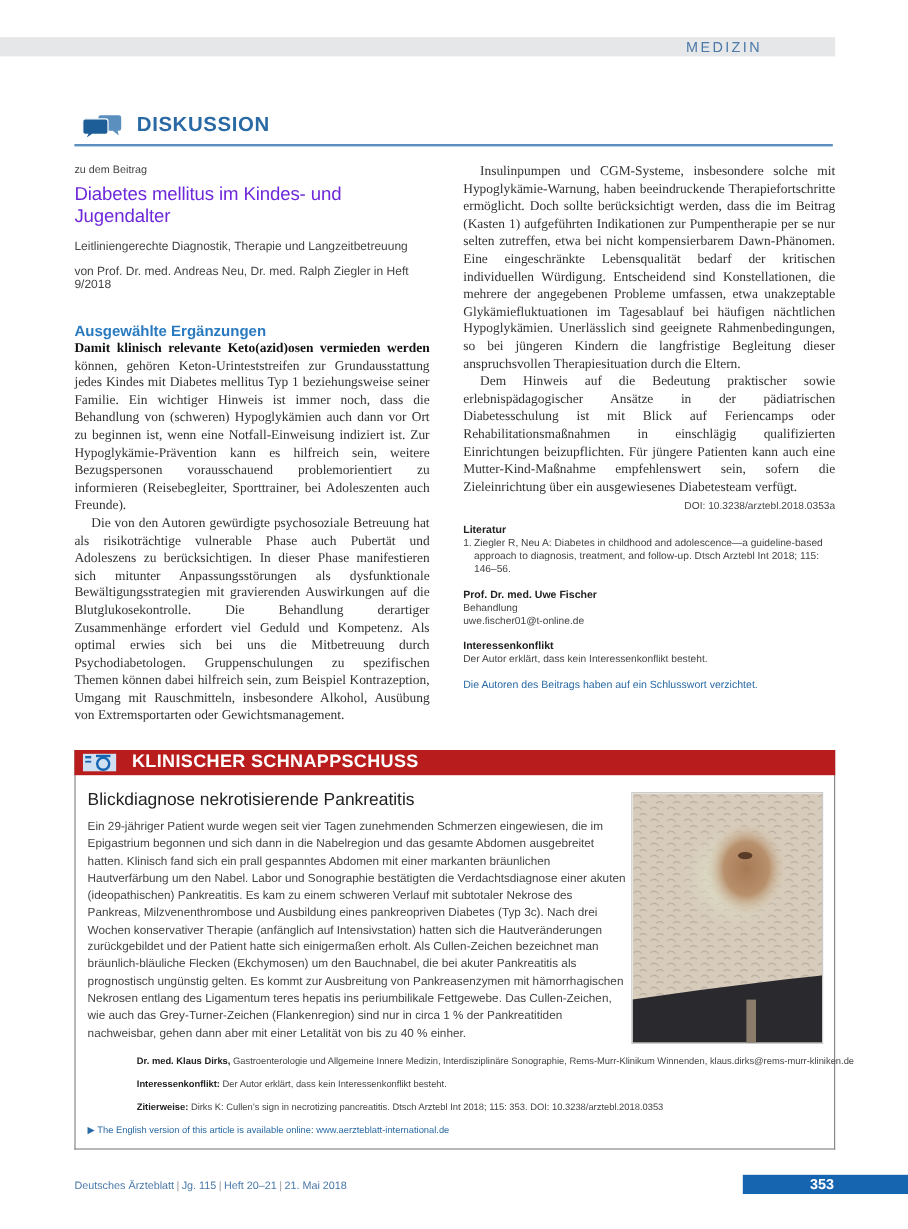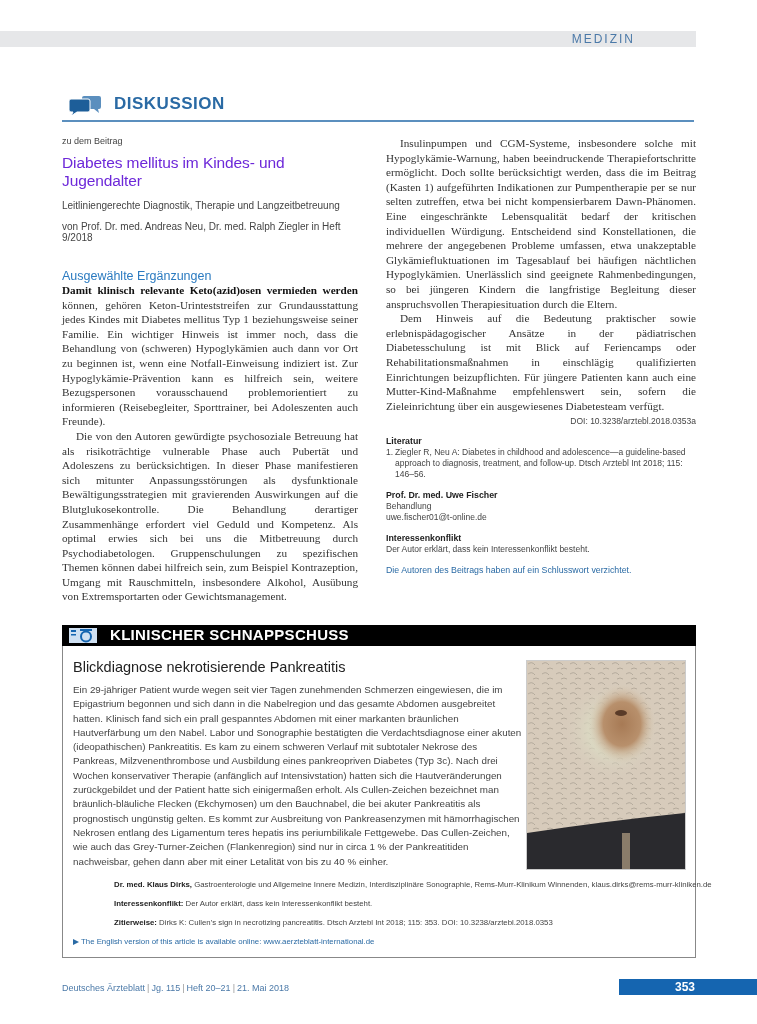--- a/index.html
+++ b/index.html
@@ -8,33 +8,33 @@
   .topbar .section { position:absolute; right:61px; top:1px; font-size:12px; letter-spacing:2px; color:#4b79a8; }
   .disk-head { position:absolute; left:62px; top:92px; width:632px; height:28px; border-bottom:2px solid #5b8fbe; }
   .disk-head .icon { position:absolute; left:6px; top:3px; width:34px; height:20px; }
   .disk-head .title { position:absolute; left:52px; top:2px; font-size:17px; font-weight:bold; color:#2a6aa4; letter-spacing:0.5px; }
   .col-left { position:absolute; left:62px; top:136px; width:296px; }
   .col-right { position:absolute; left:386px; top:136px; width:310px; }
   .small-label { font-size:9px; color:#444; }
   .art-title { font-size:15.5px; color:#6d28d9; margin-top:8px; letter-spacing:-0.1px; }
   .art-sub { font-size:10px; color:#444; margin-top:10px; }
   .art-authors { font-size:10px; color:#444; margin-top:10px; }
-  .sub-head { font-size:12.5px; color:#2a7ac0; margin-top:26px; font-weight:normal; }
+  .sub-head { font-size:12.5px; color:#2a7ac0; margin-top:26px; font-weight:bold; }
   .serif { font-family:"Liberation Serif", serif; font-size:11.2px; line-height:14.6px; text-align:justify; color:#333; }
   .serif .lead { font-weight:bold; color:#111; }
   .serif p { margin:0; }
   .serif p.indent { text-indent:14px; }
   .doi { font-size:8.5px; color:#444; text-align:right; margin-top:3px; }
   .meta-block { font-size:8.5px; color:#444; line-height:11px; margin-top:10px; padding-left:0; }
   .meta-block .mh { font-weight:bold; color:#222; font-size:8.8px; }
   .lit-item { display:flex; }
   .lit-item .num { width:9px; flex:none; }
   .link-blue { color:#2a6aa4; font-size:8.8px; margin-top:10px; }
   .snap { position:absolute; left:62px; top:625px; width:632px; height:332px; border:1px solid #888; border-top:none; background:#fff; }
-  .snap-head { position:absolute; left:-1px; top:0; width:634px; height:21px; background:#000000; }
+  .snap-head { position:absolute; left:-1px; top:0; width:634px; height:21px; background:#b91c1c; }
   .snap-head .cam { position:absolute; left:7px; top:3px; width:28px; height:15px; }
   .snap-head .title { position:absolute; left:48px; top:1px; font-size:15px; font-weight:bold; color:#fff; letter-spacing:0.3px; }
   .snap-title { position:absolute; left:10px; top:34px; font-size:14.5px; color:#222; }
   .snap-body { position:absolute; left:10px; top:58px; width:450px; font-size:9.8px; line-height:14.3px; color:#444; }
   .snap-photo { position:absolute; left:463px; top:35px; width:158px; height:208px; overflow:hidden; border:1px solid #ccc; }
   .snap-meta { position:absolute; left:10px; top:254px; width:615px; font-size:7.8px; color:#444; line-height:11px; }
   .snap-meta .row { margin-bottom:8px; white-space:nowrap; }
   .snap-meta b { color:#222;padding-left:41px; }
   .snap-meta .eng { color:#2a6aa4; }
   .footer { position:absolute; left:62px; top:983px; font-size:9px; color:#4b79a8; }

